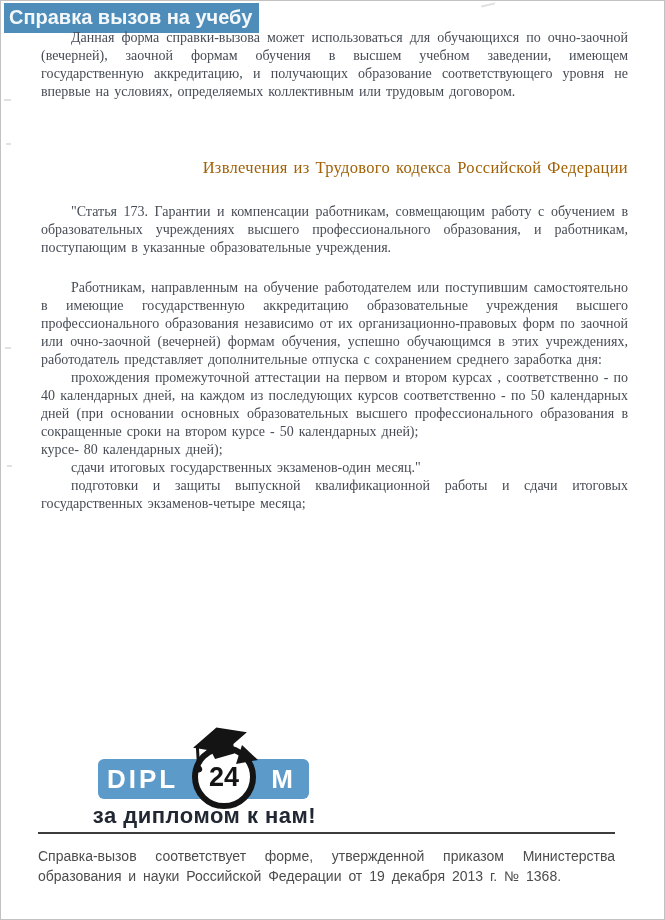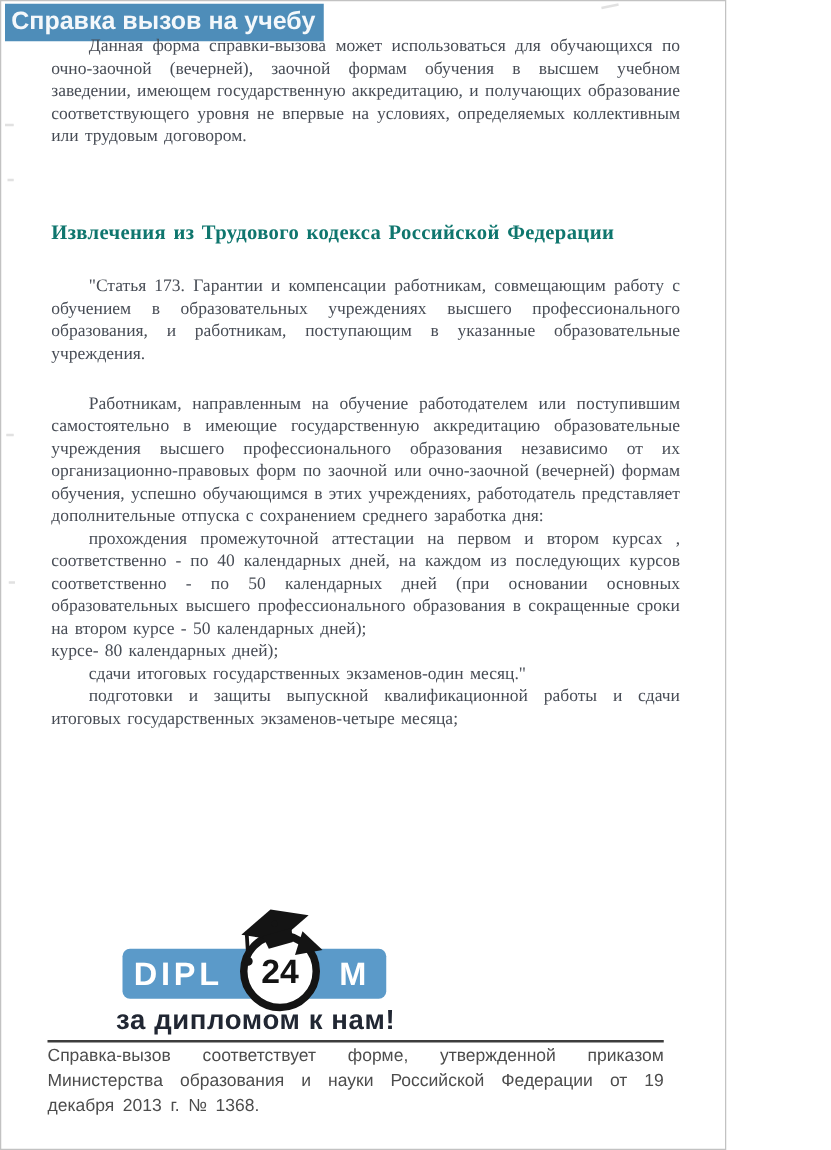--- a/index.html
+++ b/index.html
@@ -1,18 +1,18 @@
 <!DOCTYPE html>
 <html><head>
 <meta charset="utf-8">
 <style>
   html,body{margin:0;padding:0;background:#ffffff;}
   .page{
     position:relative;
-    width:581px;height:920px;
+    width:665px;height:920px;
     background:#ffffff;
     box-sizing:border-box;
     border:1px solid #c2c2c2;
     overflow:hidden;
     font-family:"Liberation Serif", serif;
   }
   
   .header-bar{
     position:absolute;top:2px;left:3px;
     background:#4e8db9;
@@ -31,25 +31,25 @@
     line-height:18px;
     text-align:justify;
     word-spacing:1.5px;
     margin-top:28px;
   }
   .content p{margin:0;}
   .indent{text-indent:30px;}
   .intro{margin-top:50px;}
   .section-title{
     margin:58px 0 0 0;
-    font-weight:bold;
+    font-weight:normal;
     font-size:16.5px;
-    text-align:left;
+    text-align:right;
     text-indent:0;
-    color:#0f766e;
+    color:#a16207;
     letter-spacing:.3px;
   }
   .p-article{margin-top:26px !important;}
   .p-main{margin-top:22px !important;}
   
   .logo{
     position:absolute;top:722px;left:95px;
     width:215px;height:112px;
     font-family:"Liberation Sans", sans-serif;
   }
@@ -75,21 +75,21 @@
     font-weight:bold;
     font-size:22px;
     letter-spacing:.5px;
     color:#212733;
     white-space:nowrap;
   }
   
   .footer{
     position:absolute;top:831px;left:37px;right:49px;
     border-top:2px solid #3d3d3d;
-    padding-top:0;
+    padding-top:12px;
     font-family:"Liberation Sans", sans-serif;
     font-size:14px;
     line-height:20px;
     color:#4c4c4c;
     text-align:justify;
     word-spacing:3px;
   }
   .footer p{margin:0;}
   
   .artifact{position:absolute;background:#c9c9c9;opacity:.55;}

